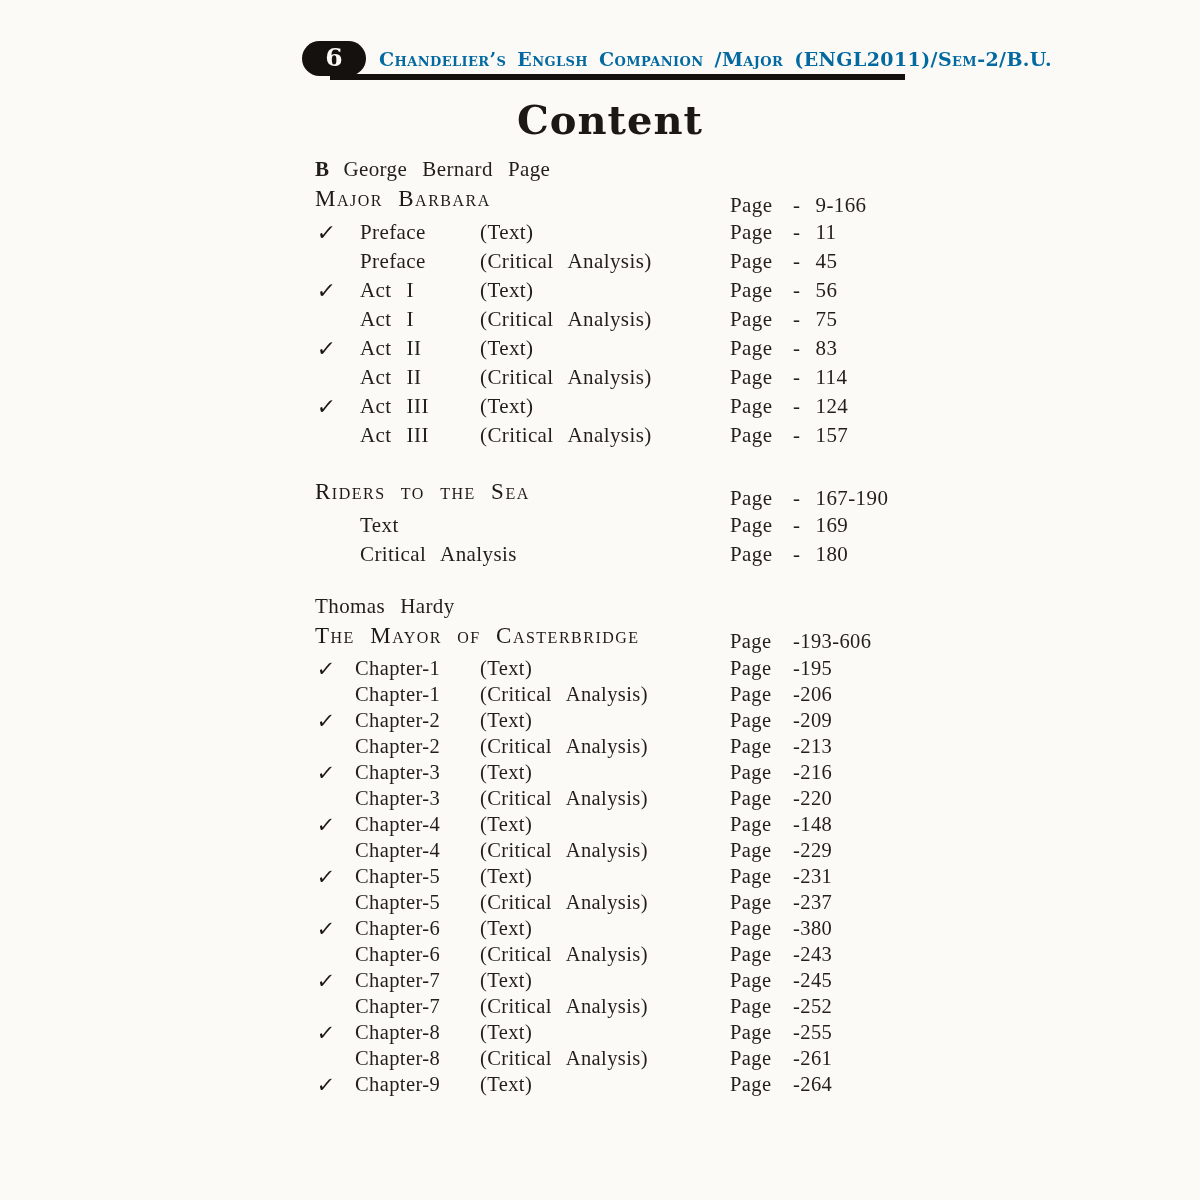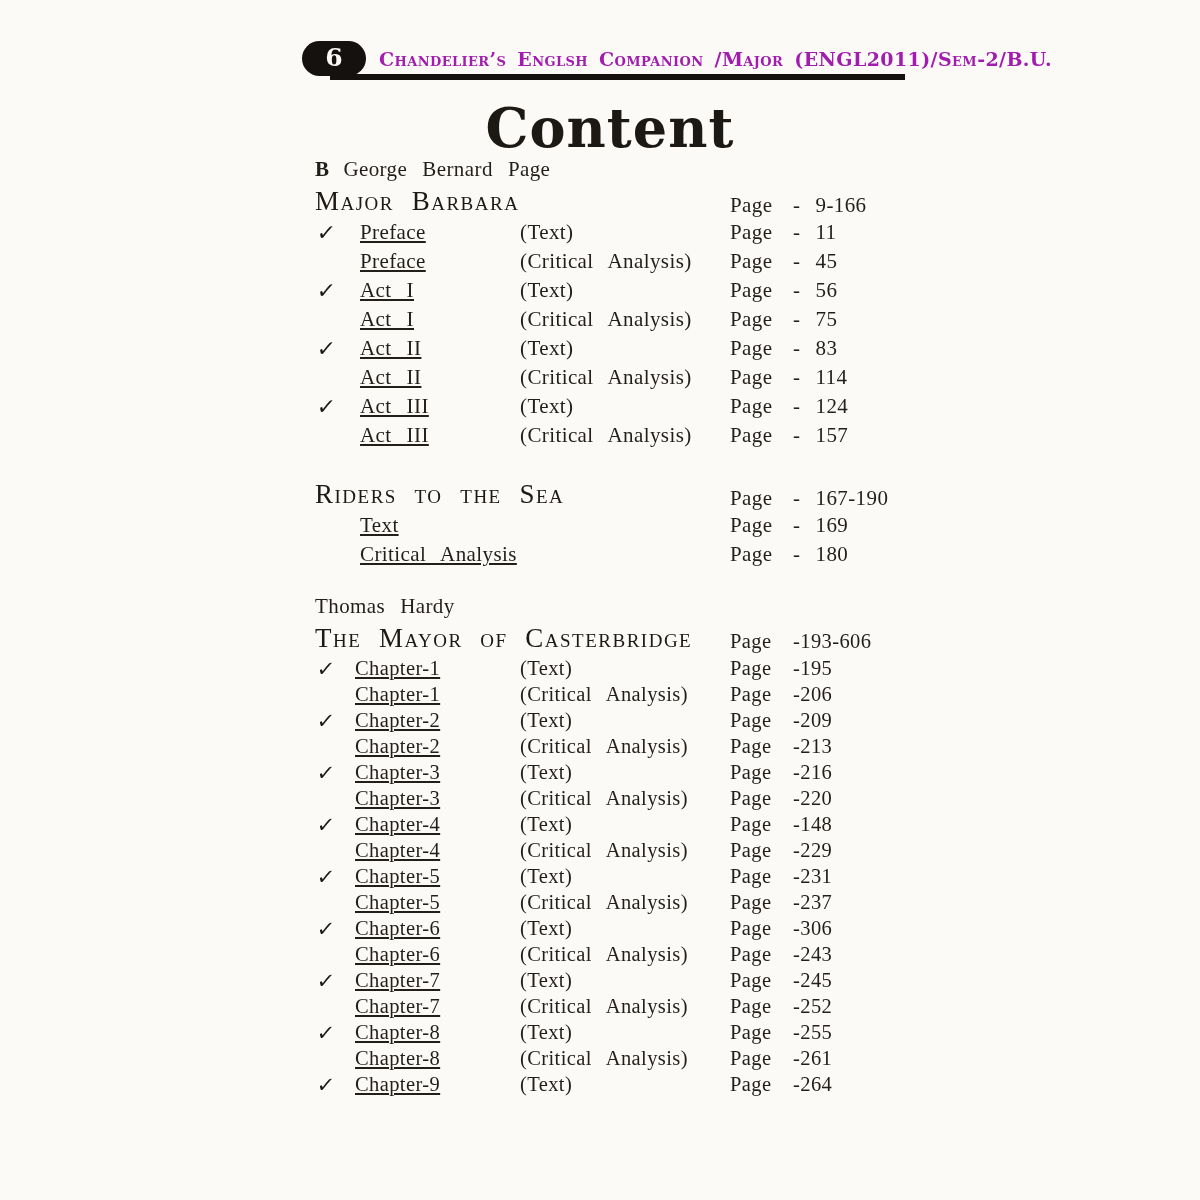--- a/index.html
+++ b/index.html
@@ -20,55 +20,55 @@
     display:flex;align-items:center;justify-content:center;
   }
   .badge span{
     color:#fbfaf7;font-family:"DejaVu Serif", serif;font-size:25px;font-weight:700;
     margin-top:-2px;
   }
   .header-title{
     position:absolute;left:379px;top:48px;width:520px;
     font-family:"DejaVu Serif", serif;
     font-variant:small-caps;font-weight:700;font-size:19px;
-    letter-spacing:0.4px;word-spacing:4px;color:#a21caf;
+    letter-spacing:0.4px;word-spacing:4px;color:#0369a1;
     white-space:nowrap;
   }
   
   .page-title{
     position:absolute;left:315px;top:96px;width:590px;margin:0;
     text-align:center;
-    font-family:"DejaVu Serif", serif;font-weight:700;font-size:54px;
+    font-family:"DejaVu Serif", serif;font-weight:700;font-size:40px;
     letter-spacing:1px;color:#1c1814;
   }
   
   .toc{
     position:absolute;left:315px;top:157px;width:600px;
     font-size:21px;letter-spacing:0.4px;word-spacing:0.45em;
   }
   .section{margin:0;}
   .section.s0{margin-bottom:27px;}
   .section.s1{margin-bottom:23px;}
   .author-line{height:29px;white-space:nowrap;}
   .author-prefix{font-weight:700;margin-right:14px;}
   .author-prefix:empty{display:none;}
   .work-line{position:relative;height:34px;white-space:nowrap;}
   .work-title{
-    font-variant:small-caps;font-size:27px;letter-spacing:1.5px;
+    font-variant:small-caps;font-size:23px;letter-spacing:1.5px;
     word-spacing:0.35em;color:#1d1915;
   }
   .row{position:relative;height:29px;white-space:nowrap;}
   .check{
     position:absolute;left:2px;top:0;width:36px;
     font-weight:700;font-size:22px;color:#1a1613;
     transform:skewX(-6deg);
     font-family:"DejaVu Sans", sans-serif;
   }
-  .name{position:absolute;left:45px;top:0;text-decoration:underline;}
-  .kind{position:absolute;left:165px;top:0;margin-left:40px;}
+  .name{position:absolute;left:45px;top:0;}
+  .kind{position:absolute;left:165px;top:0;}
   .pagecell{
     position:absolute;left:415px;top:0;display:flex;
     font-size:21px;letter-spacing:0.4px;
   }
   .work-line .pagecell{top:7px;}
   .plabel{width:63px;flex:none;}
   
   .section.compact .row{height:26px;font-size:20.5px;}
   .section.compact .check{font-size:21px;}
   .section.compact .name{left:40px;}
@@ -273,21 +273,21 @@
             <span class="plabel">Page</span>
             <span class="pval">-237</span>
           </span>
         </div>
         <div class="row">
           <span class="check">✓</span>
           <span class="name">Chapter-6</span>
           <span class="kind">(Text)</span>
           <span class="pagecell">
             <span class="plabel">Page</span>
-            <span class="pval">-306</span>
+            <span class="pval">-380</span>
           </span>
         </div>
         <div class="row">
           <span class="name">Chapter-6</span>
           <span class="kind">(Critical Analysis)</span>
           <span class="pagecell">
             <span class="plabel">Page</span>
             <span class="pval">-243</span>
           </span>
         </div>

